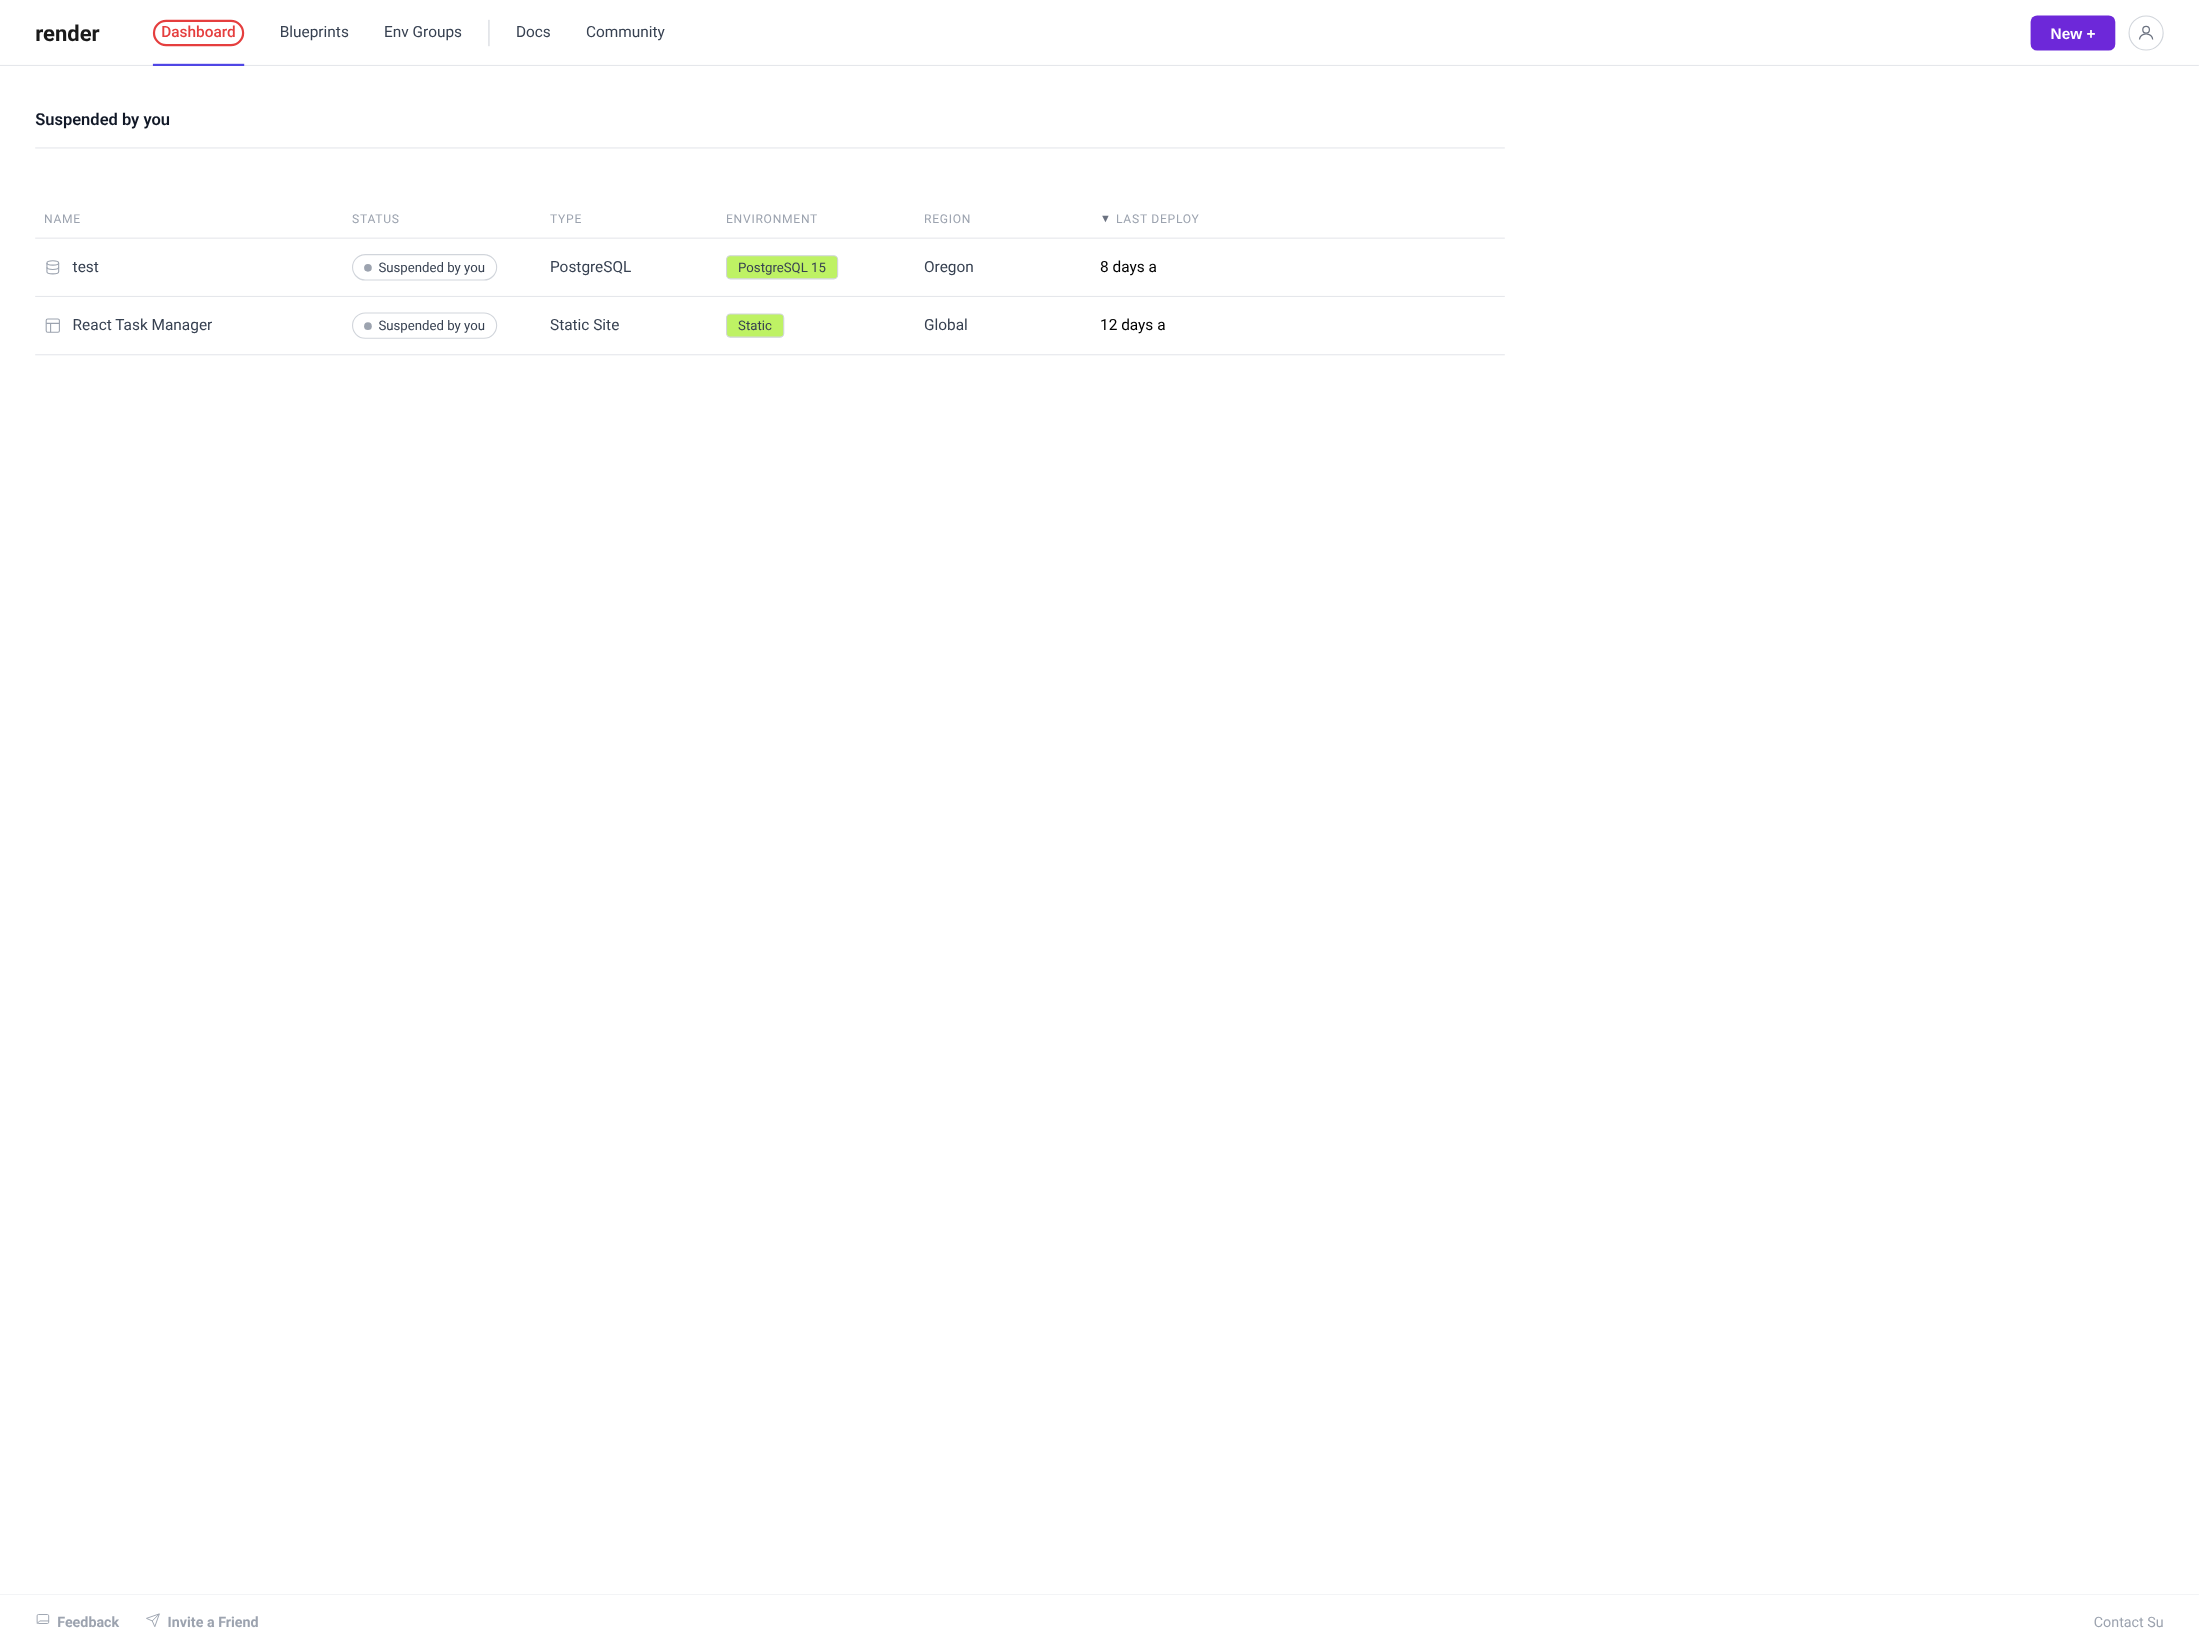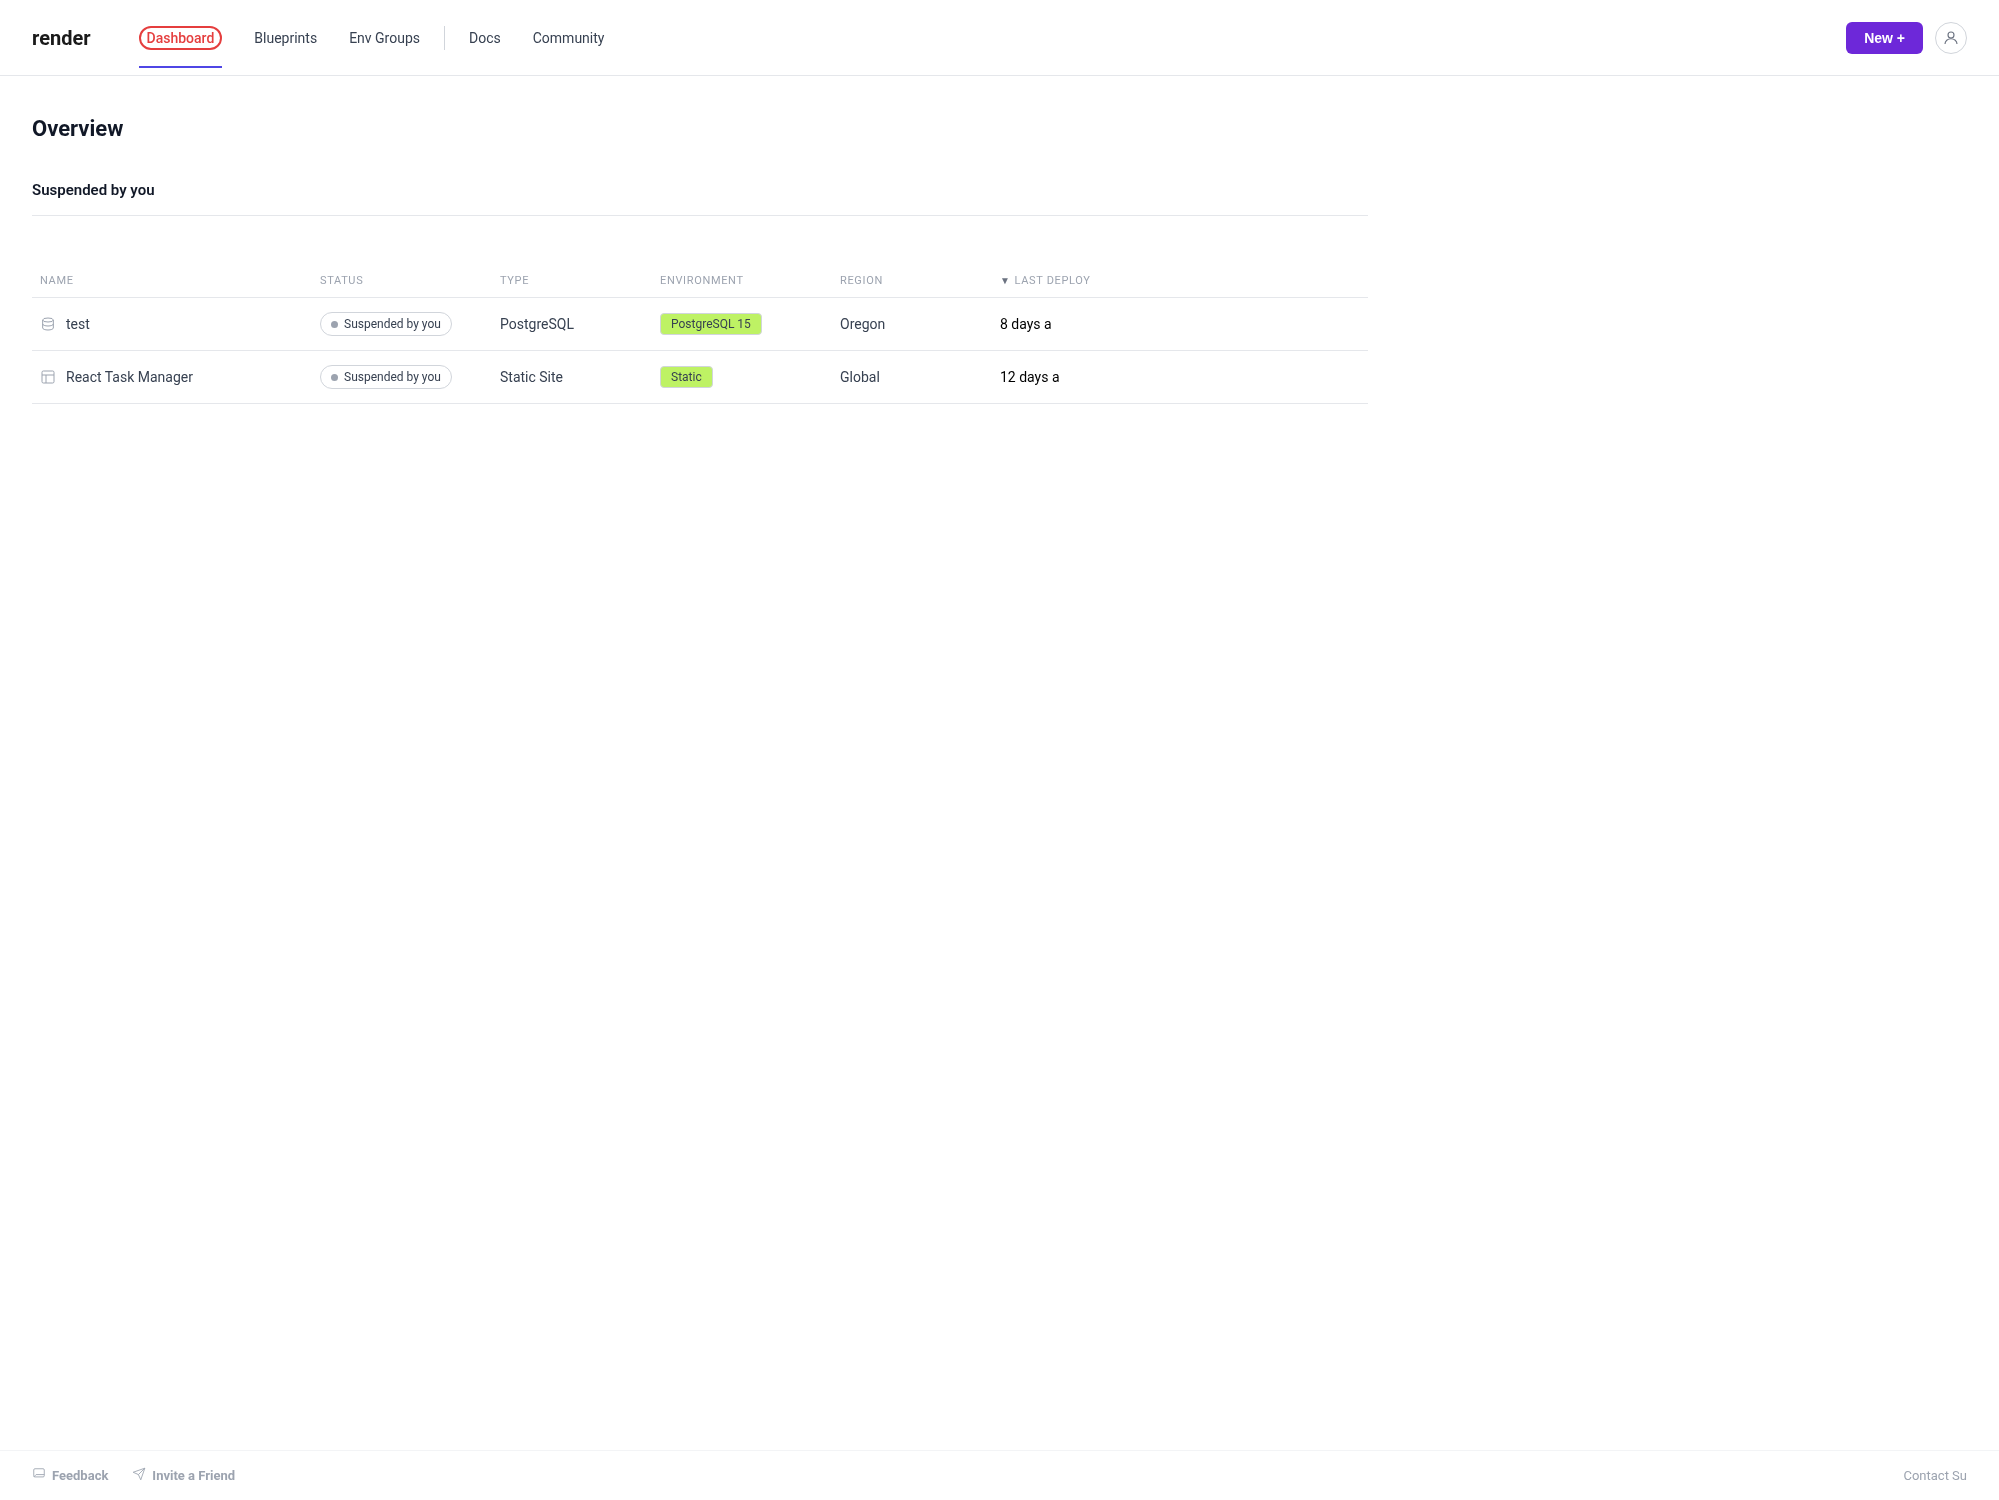--- a/index.html
+++ b/index.html
@@ -13,21 +13,21 @@
       background: #ffffff;
       color: #1a1a1a;
       font-size: 14px;
     }
 
     
     .navbar {
       display: flex;
       align-items: center;
       padding: 0 32px;
-      height: 76px;
+      height: 60px;
       border-bottom: 1px solid #e5e7eb;
       position: relative;
     }
 
     .nav-logo {
       font-size: 20px;
       font-weight: 700;
       color: #1a1a1a;
       margin-right: 32px;
       text-decoration: none;
@@ -302,21 +302,20 @@
     <div class="user-icon">
       <svg width="18" height="18" viewBox="0 0 24 24" fill="none" stroke="currentColor" stroke-width="1.5">
         <circle cx="12" cy="8" r="4"></circle>
         <path d="M4 20c0-4 3.6-7 8-7s8 3 8 7"></path>
       </svg>
     </div>
   </div>
 </nav>
 
 <main class="main-content">
-  <h1 class="page-title">Overview</h1>
 
   <section>
     <h2 class="section-title">Suspended by you</h2>
 
     <div class="table-container">
 
       <div class="table-header">
         <div class="table-header-cell">NAME</div>
         <div class="table-header-cell">STATUS</div>
         <div class="table-header-cell">TYPE</div>

